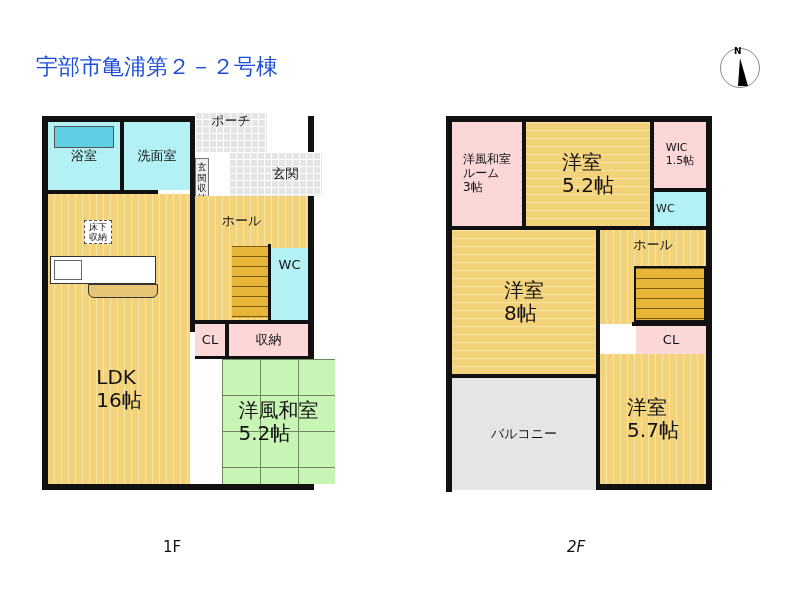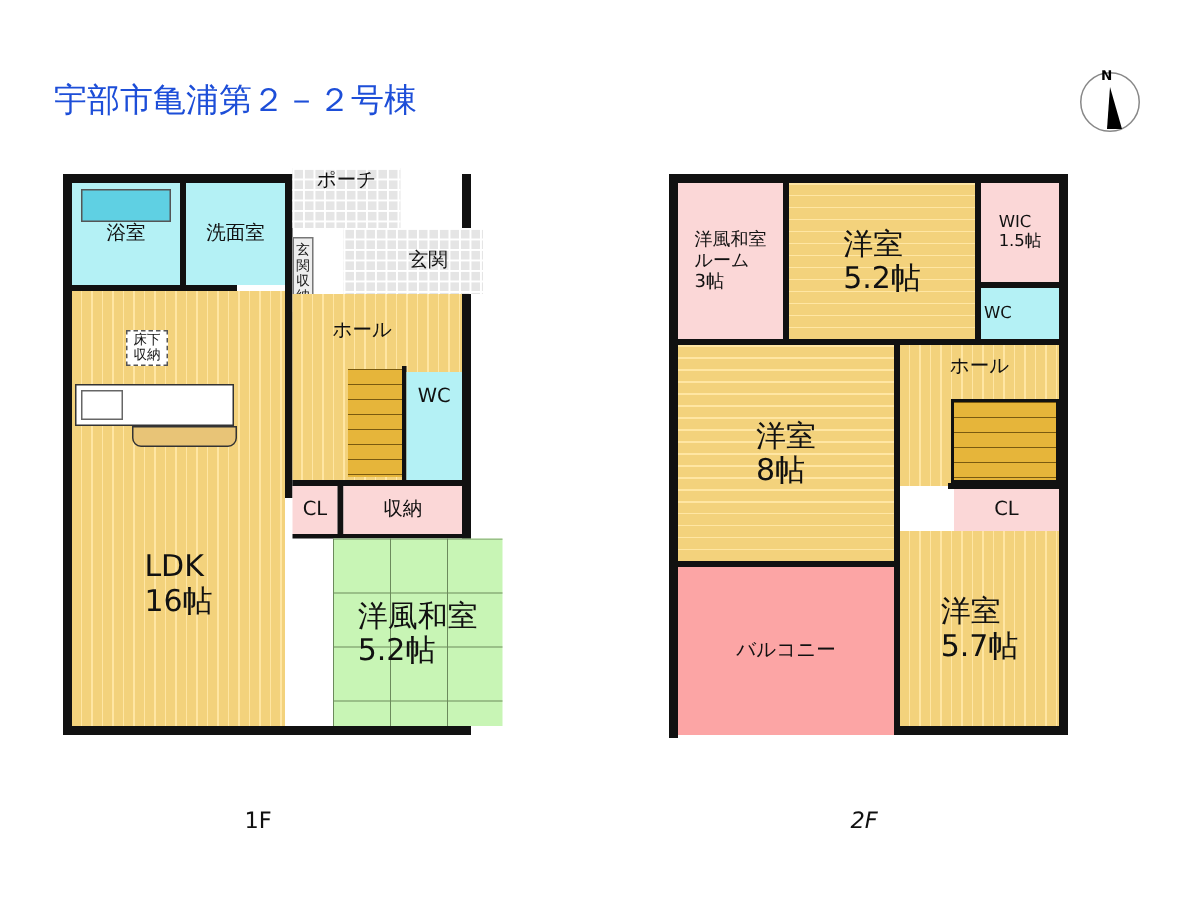--- a/index.html
+++ b/index.html
@@ -12,21 +12,21 @@
   .wood-v { background: repeating-linear-gradient(90deg, #f3d27c 0 6px, #ffe6a3 6px 7px); }
   .wood-h { background: repeating-linear-gradient(0deg, #f3d27c 0 7px, #ffe6a3 7px 8px); }
   .cyan { background: #b4f1f5; }
   .pink { background: #fbd7d7; }
   .green { background: #c8f5b5;
     background-image: linear-gradient(#6c8a5c 1px, transparent 1px), linear-gradient(90deg, #6c8a5c 1px, transparent 1px);
     background-size: 38px 36px; background-color: #c8f5b5; }
   .tile { background-color: #e5e5e5;
     background-image: linear-gradient(#ffffff 1px, transparent 1px), linear-gradient(90deg, #ffffff 1px, transparent 1px);
     background-size: 7px 7px; }
-  .grey { background: #fca5a5; }
+  .grey { background: #e5e5e5; }
   .stairs { background-color: #e6b53a;
     background-image: linear-gradient(#7a5a10 1px, transparent 1px);
     background-size: 100% 10px; }
   .wall { position: absolute; background: #111; }
   .compass { left: 720px; top: 48px; width: 40px; height: 40px; border: 1px solid #888; border-radius: 50%; }
   .compass-n { position: absolute; left: 13px; top: -3px; font-size: 9px; font-weight: bold; }
   .needle { position: absolute; left: 17px; top: 9px; width: 0; height: 0; border-left: 2px solid transparent; border-right: 8px solid transparent; border-top: 0; border-bottom: 28px solid #000; }
 </style>
 </head>
 <body>

